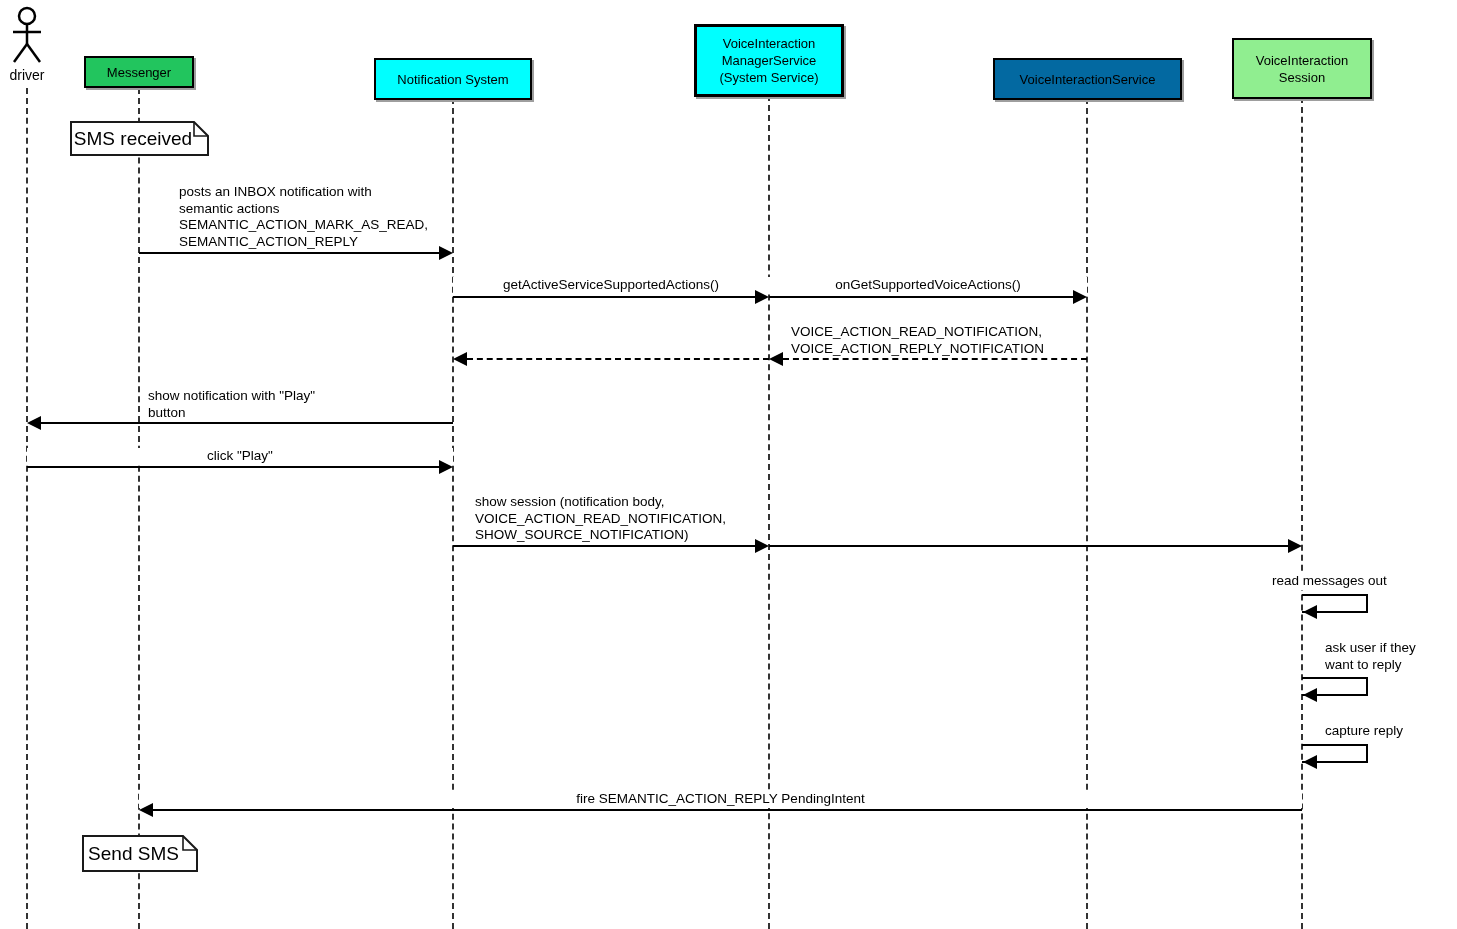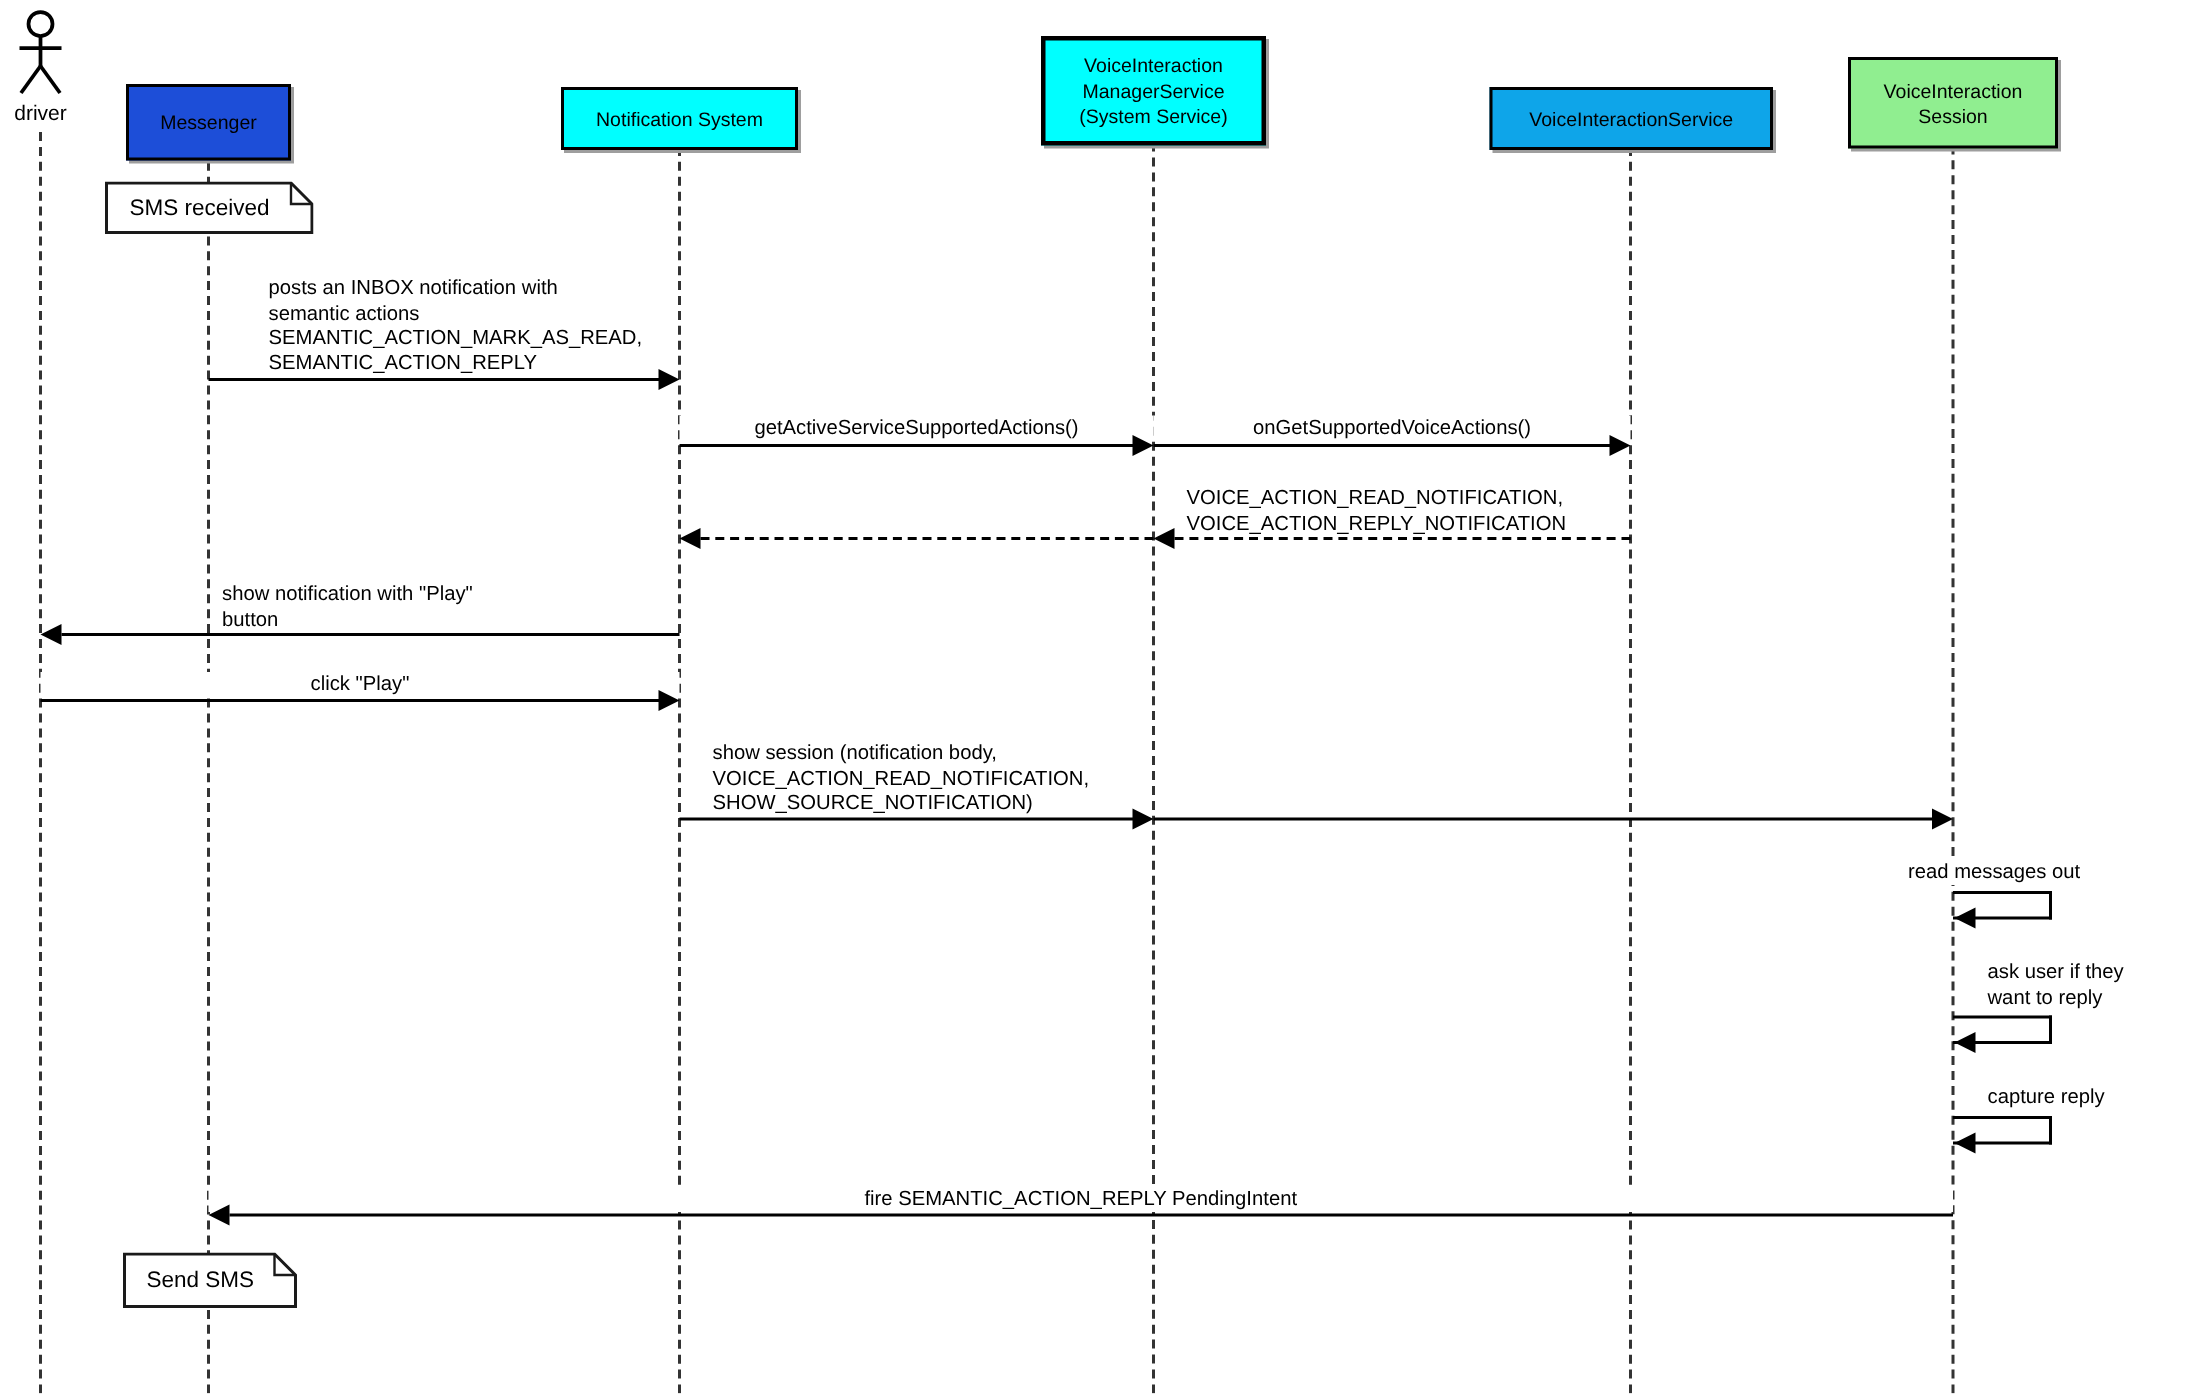--- a/index.html
+++ b/index.html
@@ -24,21 +24,21 @@
   }
   .pbox.thick{border-width:3px;}
   .actor-label{
     position:absolute;z-index:3;text-align:center;font-size:14px;
   }
   .note{position:absolute;z-index:4;}
   .note svg{display:block;}
   .note .note-text{
     position:absolute;left:0;top:0;right:13px;bottom:0;
     display:flex;align-items:center;justify-content:center;
-    font-size:15px;
+    font-size:19px;
   }
   .msg-label{
     position:absolute;z-index:2;font-size:13.5px;line-height:16.5px;
     white-space:pre-line;background:#fff;
   }
   .msg-label.center{text-align:center;}
   .line{position:absolute;z-index:2;height:0;border-top:2px solid #000;}
   .line.dashed{border-top-style:dashed;}
   .head{position:absolute;z-index:2;width:0;height:0;
     border-top:7px solid transparent;border-bottom:7px solid transparent;}
@@ -61,26 +61,26 @@
 
   <svg style="position:absolute;left:9px;top:5px;z-index:3;" width="36" height="60" viewBox="0 0 36 60">
     <circle cx="18" cy="11" r="8" fill="#fff" stroke="#000" stroke-width="2.5"></circle>
     <line x1="18" y1="19" x2="18" y2="39" stroke="#000" stroke-width="2.5"></line>
     <line x1="4" y1="27" x2="32" y2="27" stroke="#000" stroke-width="2.5"></line>
     <line x1="18" y1="39" x2="5" y2="57" stroke="#000" stroke-width="2.5"></line>
     <line x1="18" y1="39" x2="31" y2="57" stroke="#000" stroke-width="2.5"></line>
   </svg>
   <div class="actor-label" style="left:0px;top:67px;width:54px;">driver</div>
 
-  <div class="pbox" style="left: 84px; top: 44px; width: 110px; height: 51px; background-color: #1d4ed8;">Messenger</div>
+  <div class="pbox" style="left: 84px; top: 44px; width: 110px; height: 32px; background-color: #22c55e;">Messenger</div>
   <div class="pbox" style="left: 374px; top: 46px; width: 158px; height: 42px; background-color: rgb(0, 255, 255);">Notification System</div>
   <div class="pbox thick" style="left: 694px; top: 12px; width: 150px; height: 73px; background-color: rgb(0, 255, 255);">VoiceInteraction
 ManagerService
 (System Service)</div>
-  <div class="pbox" style="left: 993px; top: 46px; width: 189px; height: 42px; background-color: #0ea5e9;">VoiceInteractionService</div>
+  <div class="pbox" style="left: 993px; top: 46px; width: 189px; height: 42px; background-color: #0369a1;">VoiceInteractionService</div>
   <div class="pbox" style="left: 1232px; top: 26px; width: 140px; height: 61px; background-color: rgb(144, 238, 144);">VoiceInteraction
 Session</div>
 
   <div class="note" style="left:70px;top:121px;width:139px;height:35px;">
     <svg width="139" height="35" viewBox="0 0 139 35">
       <path d="M1,1 H124 L138,15 V34 H1 Z" fill="#ffffff" stroke="#1a1a1a" stroke-width="2"></path>
       <path d="M124,1 V15 H138" fill="none" stroke="#1a1a1a" stroke-width="1.6"></path>
     </svg>
     <span class="note-text">SMS received</span>
   </div>

